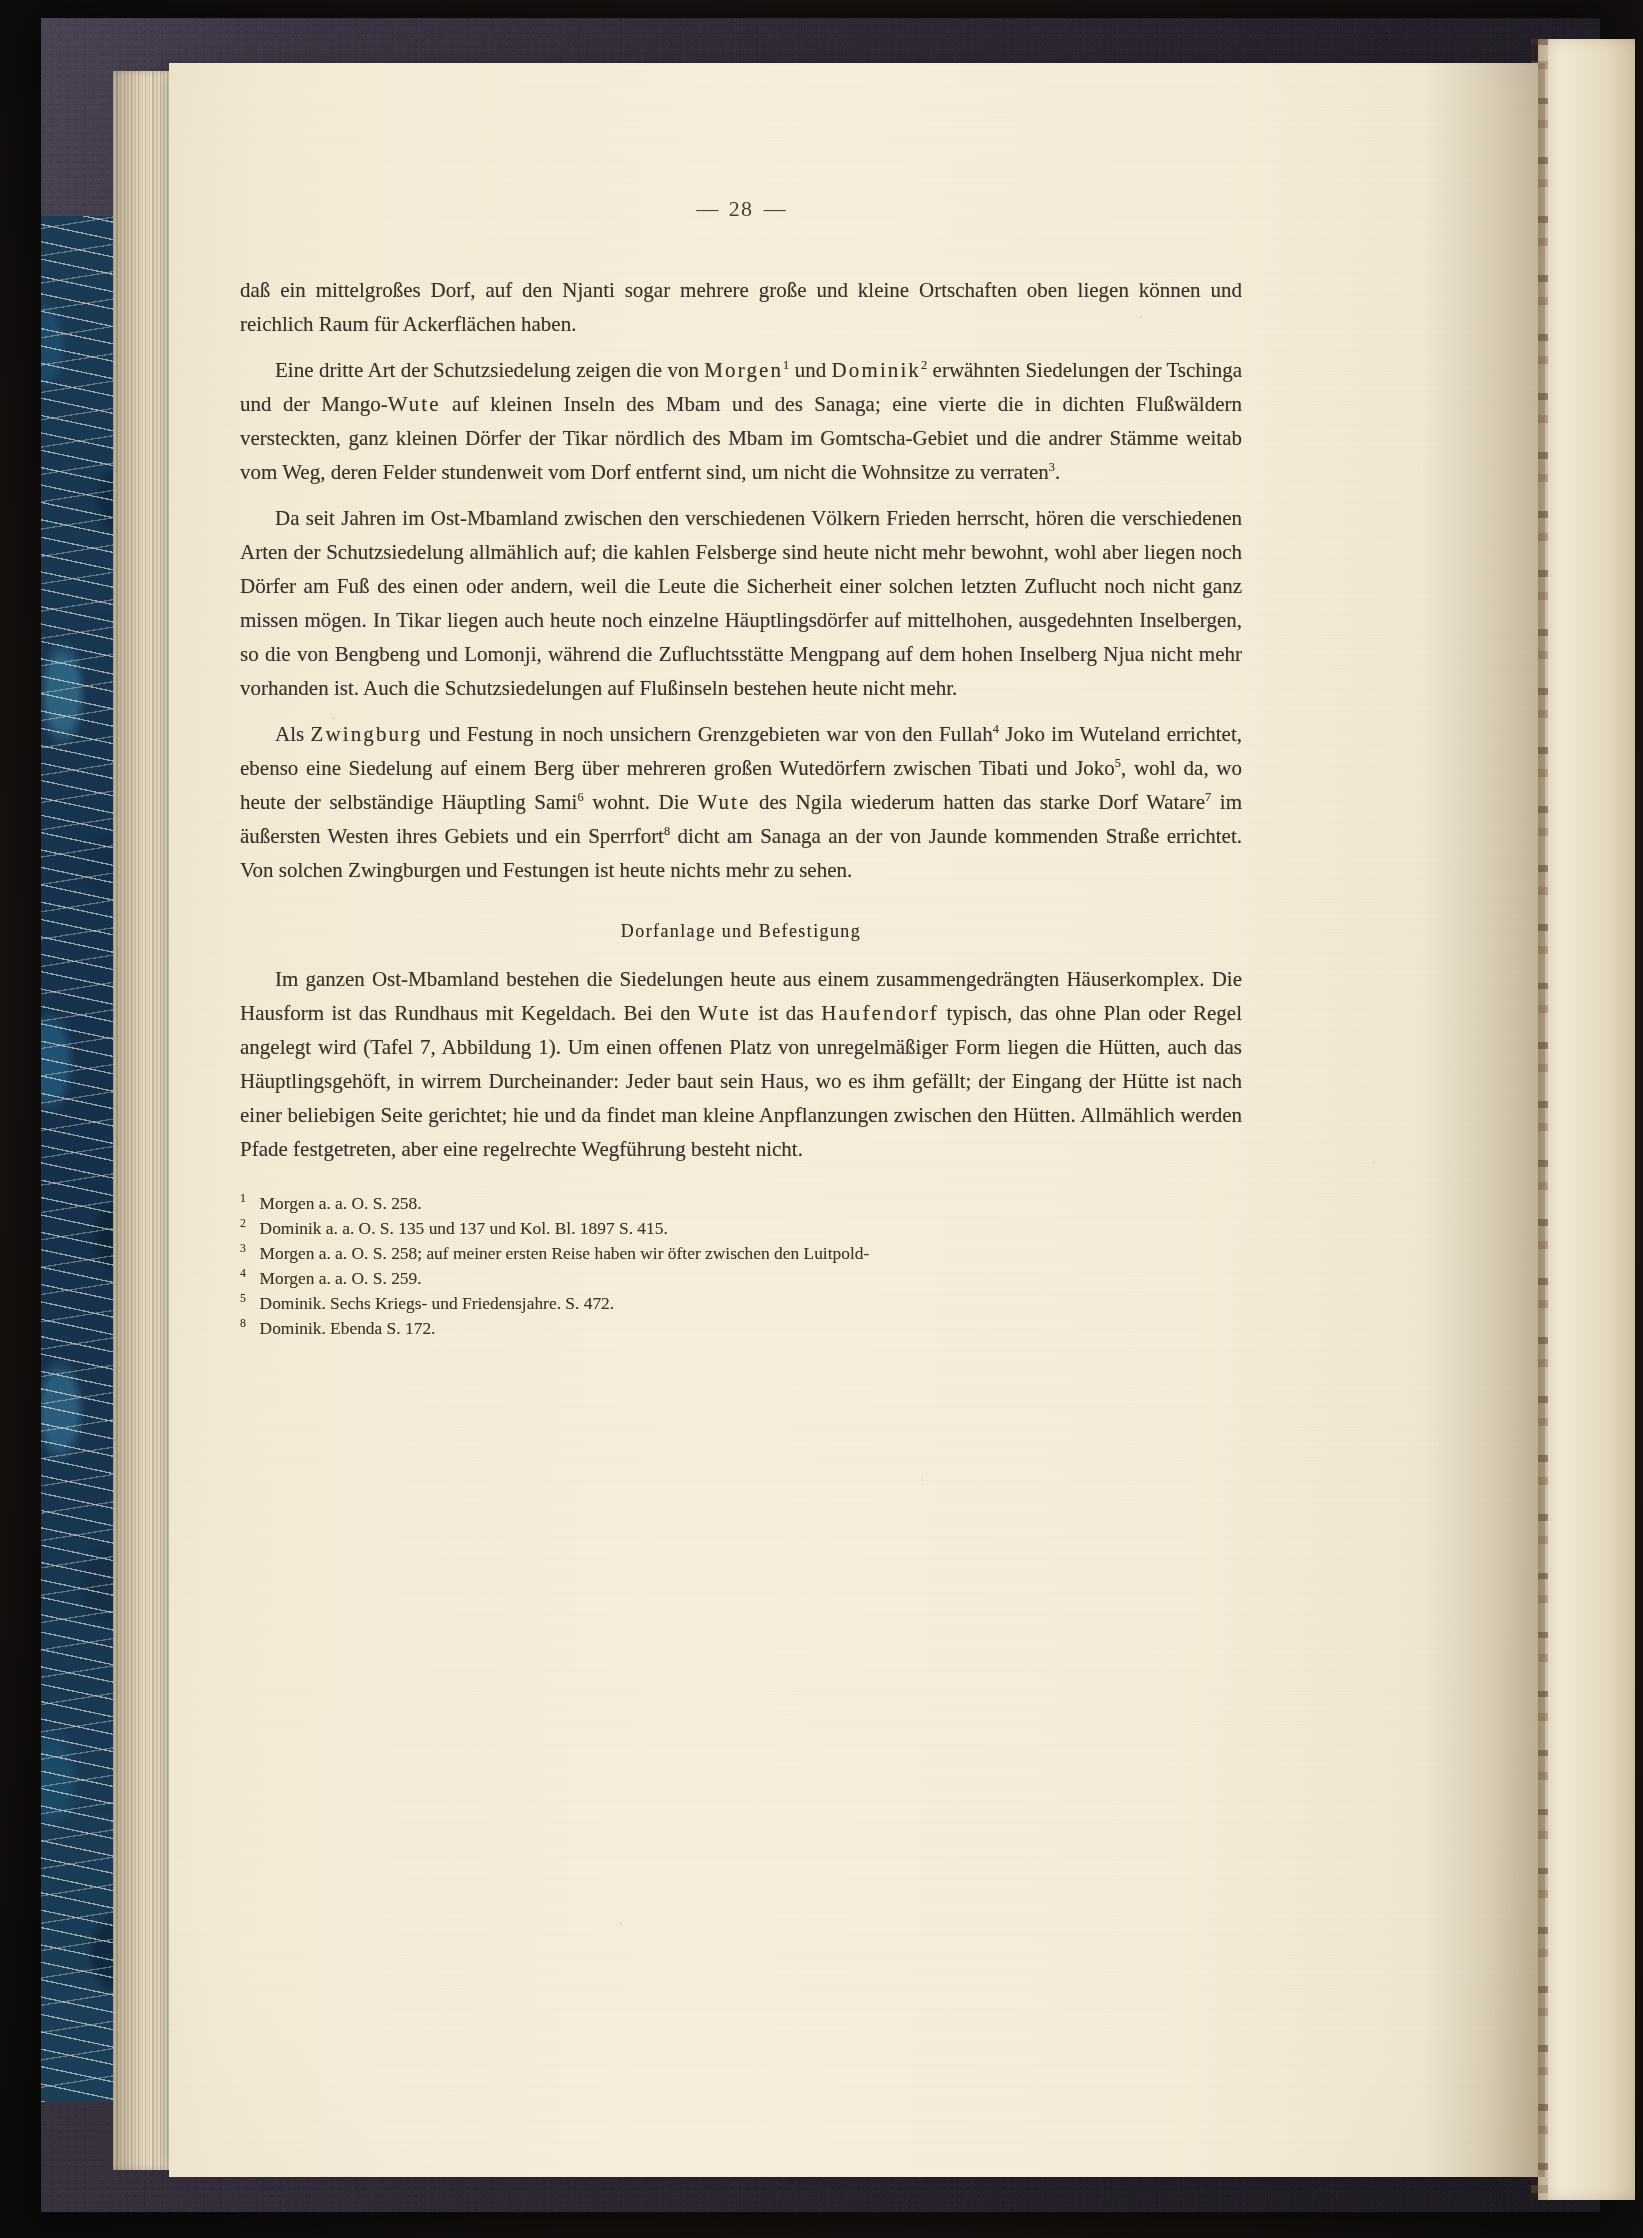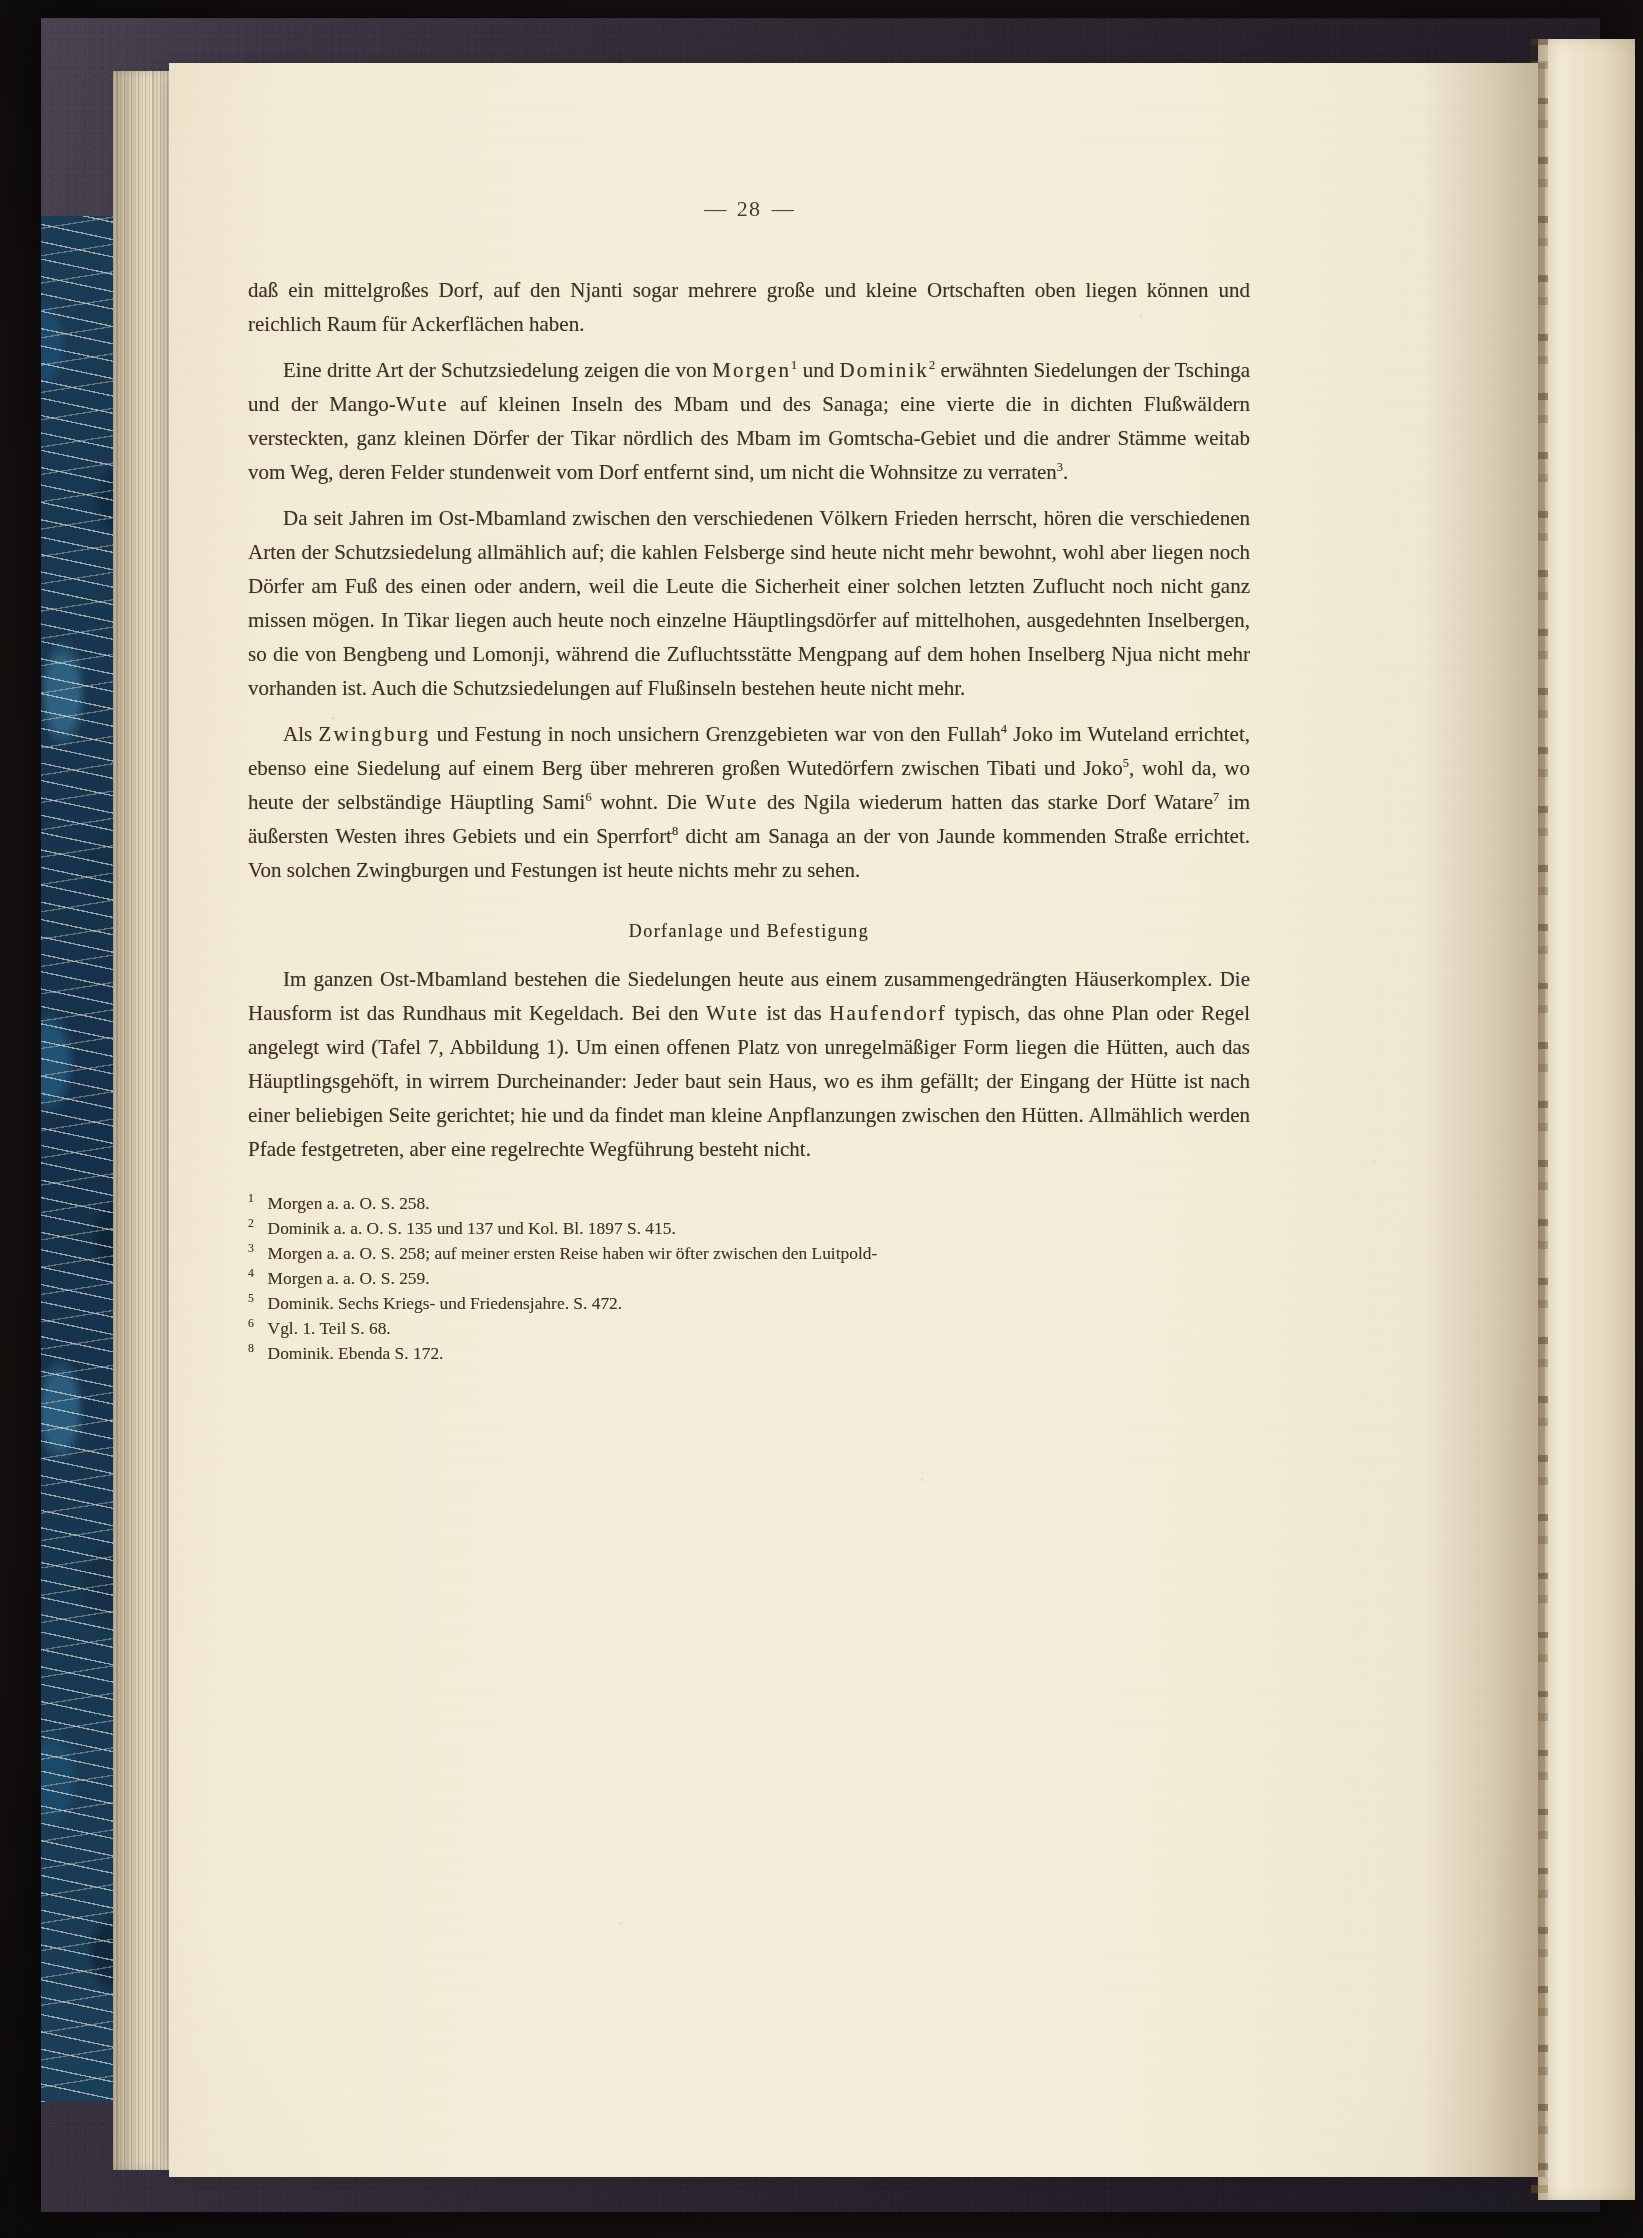--- a/index.html
+++ b/index.html
@@ -173,21 +173,21 @@
         rgba(78,56,30,.55) 0 6.5px,
         rgba(78,56,30,.15) 6.5px 22px,
         rgba(120,92,52,.45) 22px 30px,
         rgba(78,56,30,.10) 30px 59px);
     filter: blur(0.4px);
   }
 
   
   .text-block {
     position: absolute;
-    left: 248px;
+    left: 240px;
     top: 196px;
     width: 1002px;
     color: #3b3028;
   }
 
   .folio {
     text-align: center;
     font-size: 22px;
     letter-spacing: 1.3px;
     color: #4a3c30;
@@ -307,19 +307,18 @@
     <h2 class="section">Dorfanlage und Befestigung</h2>
 
     <p class="body indent">Im ganzen Ost-Mbamland bestehen die Siedelungen heute aus einem zusammengedrängten Häuserkomplex.  Die Hausform ist das Rundhaus mit Kegeldach.  Bei den <span class="sp">Wute</span> ist das <span class="sp">Haufendorf</span> typisch, das ohne Plan oder Regel angelegt wird (Tafel 7, Abbildung 1).  Um einen offenen Platz von unregelmäßiger Form liegen die Hütten, auch das Häuptlingsgehöft, in wirrem Durcheinander: Jeder baut sein Haus, wo es ihm gefällt; der Eingang der Hütte ist nach einer beliebigen Seite gerichtet; hie und da findet man kleine Anpflanzungen zwischen den Hütten.  Allmählich werden Pfade festgetreten, aber eine regelrechte Wegführung besteht nicht.</p>
 
     <div class="footnotes">
       <span class="fn"><span class="mark">1</span><span>Morgen  a. a. O. S. 258.</span></span>
       <span class="fn"><span class="mark">2</span><span>Dominik  a. a. O. S. 135 und 137 und Kol. Bl. 1897 S. 415.</span></span>
       <span class="fn"><span class="mark">3</span><span>Morgen  a. a. O. S. 258; auf meiner ersten Reise haben wir öfter zwischen den Luitpold-</span></span>
       <span class="fn"><span class="mark">4</span><span>Morgen a. a. O. S. 259.</span></span>
       <span class="fn"><span class="mark">5</span><span>Dominik.  Sechs Kriegs- und Friedensjahre.  S. 472.</span></span>
-      <span class="fn"><span class="mark">6</span><span>Vgl. 1. Teil S. 68.</span></span>
       <span class="fn"><span class="mark">8</span><span>Dominik.  Ebenda S. 172.</span></span>
     </div>
 
   </div>
 </div>
 
 
 </body></html>

